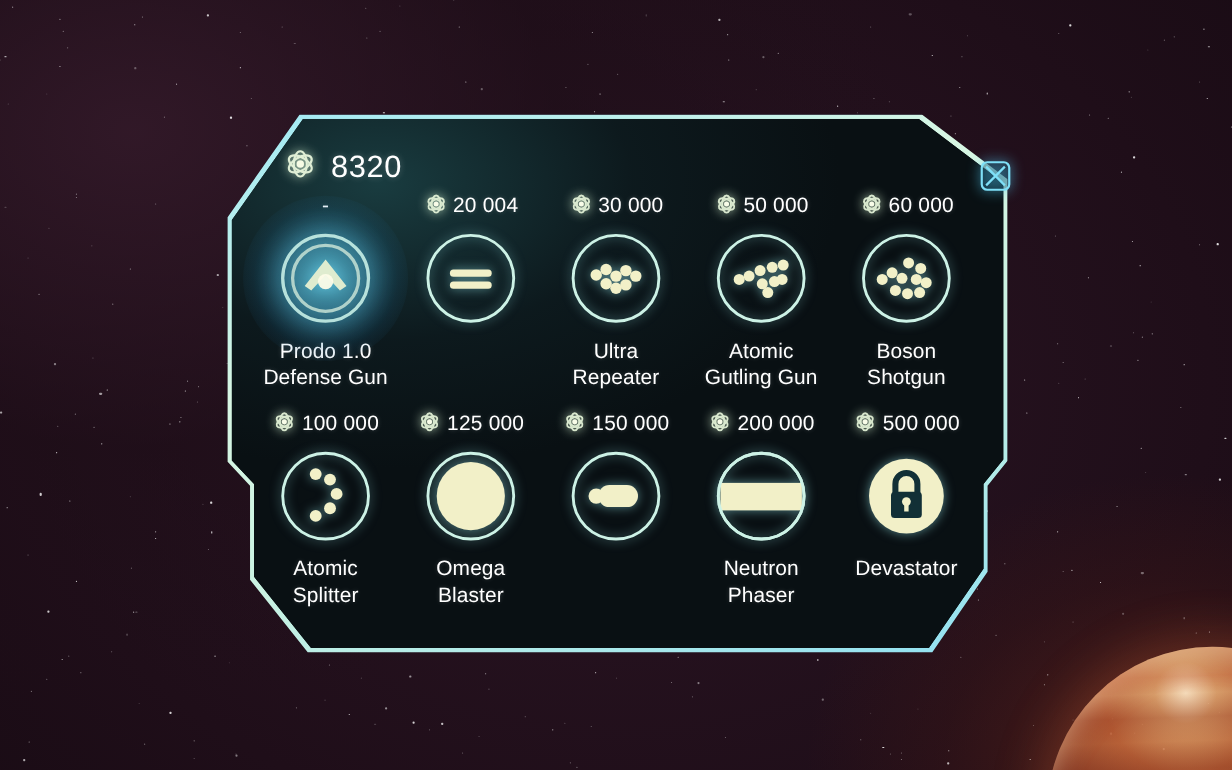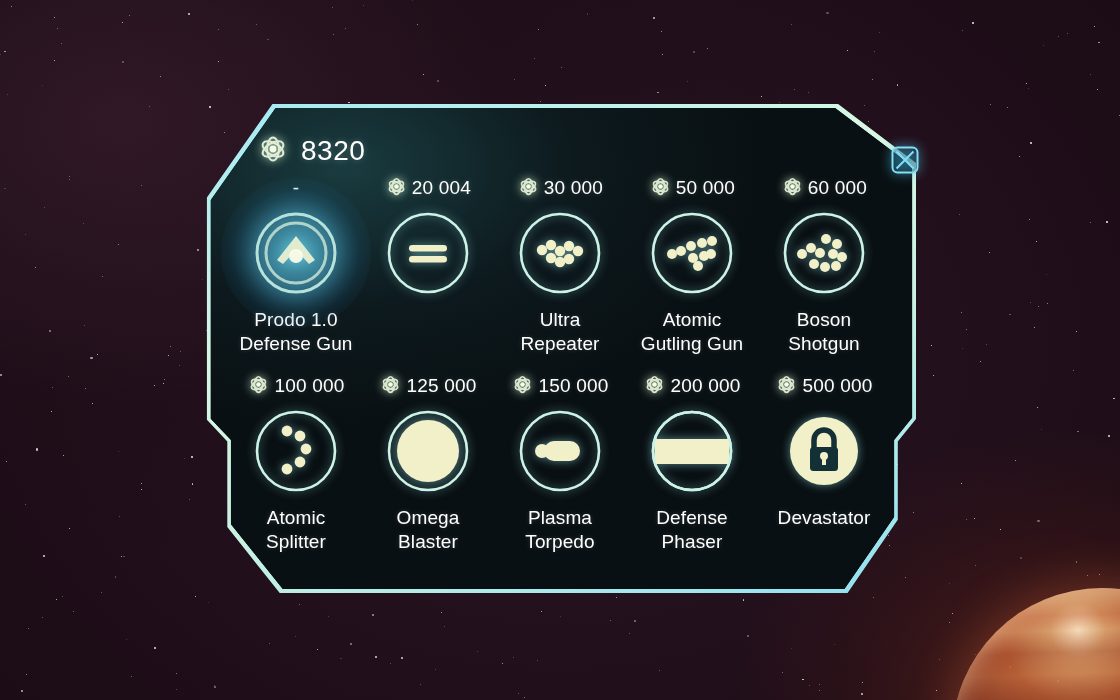--- a/index.html
+++ b/index.html
@@ -850,42 +850,41 @@
                 </svg></span>    
               <span class="price-text">150 000</span>  
             </div>  
             <div class="icon-slot">    
               <svg class="icon-svg" width="86" height="86" viewBox="0 0 86 86" style="filter:drop-shadow(0 0 5px rgba(150,230,235,0.55));">
                 <circle cx="43" cy="43" r="39" fill="none" stroke="#cdf2e6" stroke-width="2.6"></circle>
                 <rect x="27" y="33" width="36" height="20" rx="10" ry="10" fill="#f2f0c8"></rect>
                 <circle cx="25" cy="43" r="7" fill="#f2f0c8"></circle>
               </svg>  
             </div>  
-            <div class="label"><span>Plasma</span><br><span>Torpedo</span>  </div>
           </div>
           <div class="cell">  
             <div class="price">
               <span class="atom-glow"><svg width="23" height="23" viewBox="0 0 40 40">
                   <g fill="none" stroke="#e2f1d6" stroke-width="3" opacity="0.95">
                     <ellipse cx="20" cy="20" rx="7" ry="13.5"></ellipse>
                     <ellipse cx="20" cy="20" rx="7" ry="13.5" transform="rotate(60 20 20)"></ellipse>
                     <ellipse cx="20" cy="20" rx="7" ry="13.5" transform="rotate(120 20 20)"></ellipse>
                   </g>
                   <circle cx="20" cy="20" r="4" fill="#f8fce8"></circle>
                 </svg></span>    
               <span class="price-text">200 000</span>  
             </div>  
             <div class="icon-slot">    
               <svg class="icon-svg" width="86" height="86" viewBox="0 0 86 86" style="filter:drop-shadow(0 0 5px rgba(150,230,235,0.55));">
                 <circle cx="43" cy="43" r="39" fill="none" stroke="#cdf2e6" stroke-width="2.6"></circle>
                 <rect x="6" y="31" width="74" height="25" fill="#f2f0c8"></rect>
                 <circle cx="43" cy="43" r="39" fill="none" stroke="#cdf2e6" stroke-width="2.6"></circle>
               </svg>  
             </div>  
-            <div class="label"><span>Defense</span><br><span>Phaser</span>  </div>
+            <div class="label"><span>Neutron</span><br><span>Phaser</span>  </div>
           </div>
           <div class="cell">  
             <div class="price">
               <span class="atom-glow"><svg width="23" height="23" viewBox="0 0 40 40">
                   <g fill="none" stroke="#e2f1d6" stroke-width="3" opacity="0.95">
                     <ellipse cx="20" cy="20" rx="7" ry="13.5"></ellipse>
                     <ellipse cx="20" cy="20" rx="7" ry="13.5" transform="rotate(60 20 20)"></ellipse>
                     <ellipse cx="20" cy="20" rx="7" ry="13.5" transform="rotate(120 20 20)"></ellipse>
                   </g>
                   <circle cx="20" cy="20" r="4" fill="#f8fce8"></circle>

